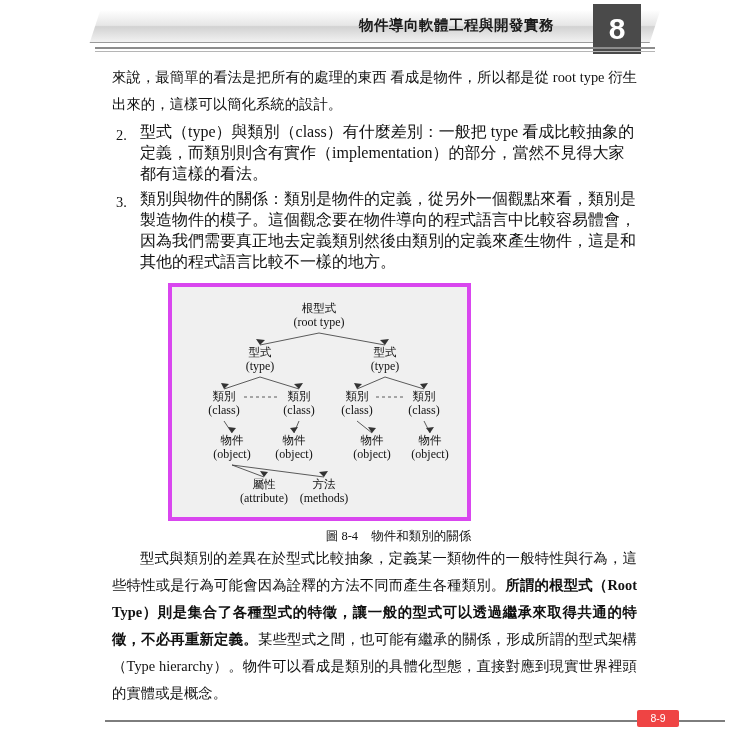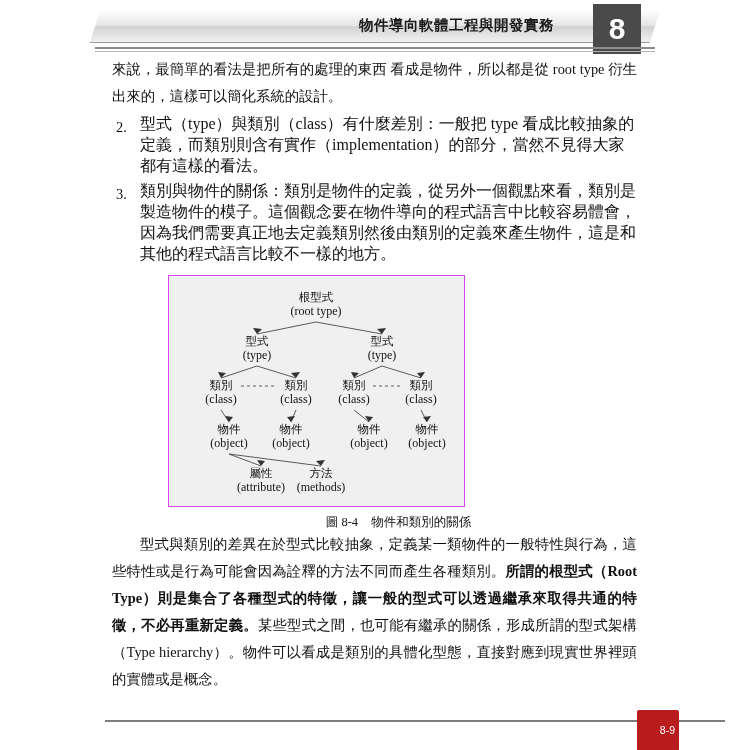--- a/index.html
+++ b/index.html
@@ -72,21 +72,21 @@
     top: 51px;
     width: 560px;
     height: 1px;
     background: #b5b5b5;
   }
 
   
   .content {
     position: absolute;
     left: 112px;
-    top: 56px;
+    top: 64px;
     width: 525px;
   }
   p.para {
     margin: 0 0 4px 0;
     font-size: 14.4px;
     line-height: 27px;
     text-align: justify;
     text-justify: inter-ideograph;
   }
   .indent {
@@ -113,21 +113,21 @@
   .figure-wrap {
     position: relative;
     margin: 10px 0 0 0;
   }
   .figure-box {
     position: relative;
     left: 56px;
     width: 295px;
     height: 230px;
     background: #f0f0f0;
-    border: 1px solid #d946ef;
+    border: 4px solid #d946ef;
   }
   .fig {
     position: absolute;
     left: 0;
     top: 0;
     width: 295px;
     height: 230px;
   }
   .node {
     position: absolute;
@@ -163,27 +163,27 @@
     width: 620px;
     height: 2px;
     background: #7d7d7d;
   }
   .footer-page {
     position: absolute;
     right: 46px;
     top: 0;
     min-width: 34px;
     height: 17px;
-    background: #b91c1c;
+    background: #ef4444;
     color: #ffffff;
     font-size: 10.5px;
     font-family: "Liberation Sans", sans-serif;
-    text-align: right;
+    text-align: center;
     line-height: 17px;
-    padding: 12px 4px;
+    padding: 0 4px;
     border-radius: 2px;
   }
 </style>
 </head>
 <body>
 
 <div class="page-header">
   <div class="header-bar"></div>
   <div class="header-title">物件導向軟體工程與開發實務</div>
   <div class="header-chapter-box">8</div>

